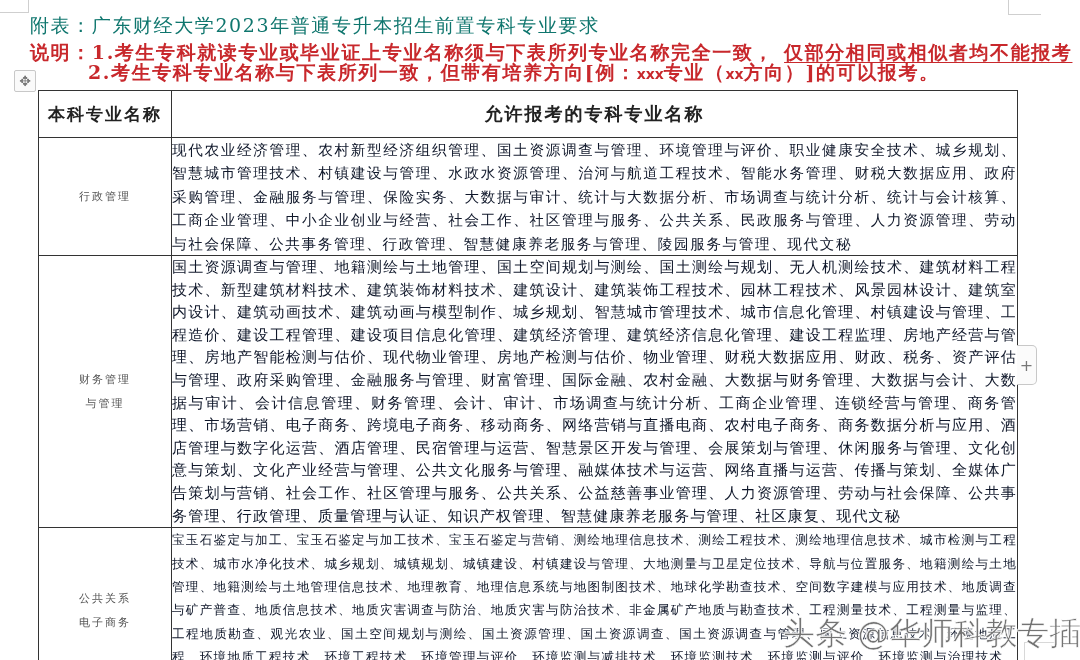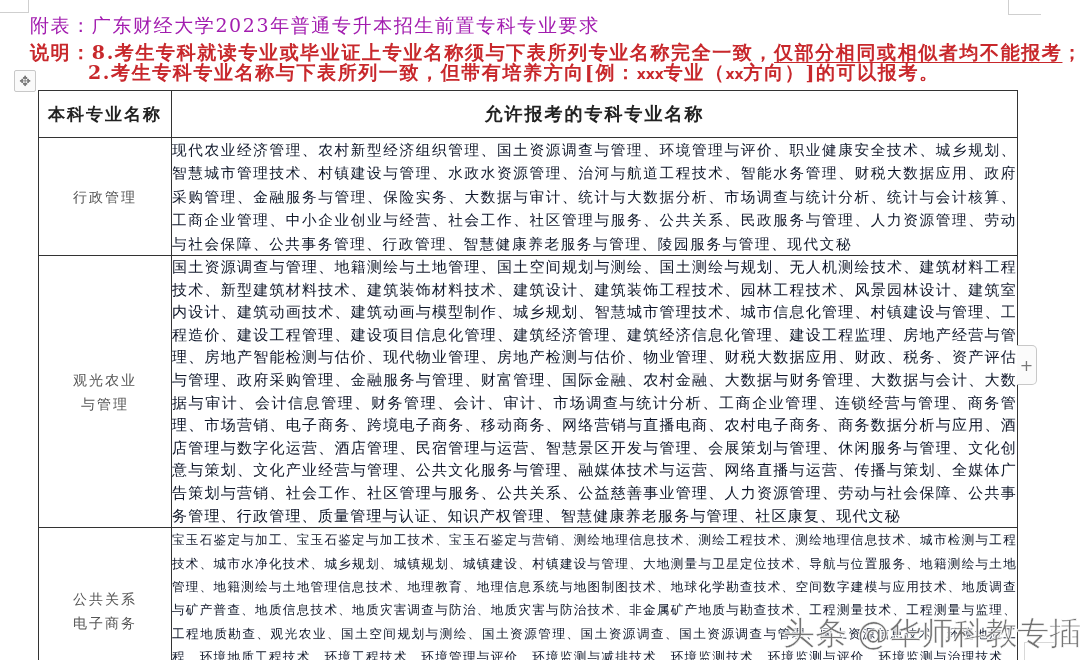--- a/index.html
+++ b/index.html
@@ -11,46 +11,46 @@
   }
   .corner-mark-tl {
     position:absolute; left:-2px; top:-2px; width:30px; height:14px;
     border-right:1px solid #cfcfcf; border-bottom:1px solid #cfcfcf;
   }
   .corner-mark-tr {
     position:absolute; left:1008px; top:-2px; width:32px; height:16px;
     border-left:1px solid #cfcfcf; border-bottom:1px solid #cfcfcf;
   }
   .title {
-    position:absolute; left:30px; top:13px; font-size:19px; color:#a21caf;
+    position:absolute; left:30px; top:13px; font-size:19px; color:#0f766e;
     letter-spacing:1.6px; white-space:nowrap;
   }
   .note {
     position:absolute; left:30px; font-size:19px; color:#c8282c;
     letter-spacing:1.6px; white-space:nowrap; font-weight:bold;
   }
   .note.n1 { top:40px; }
   .note.n2 { top:60px; left:88px; }
-  .note u { text-underline-offset:3px; }
+  .note u { text-underline-offset:3px;margin-left:10px; }
   .note .xx { font-family:"DejaVu Sans",sans-serif; font-size:14px; font-weight:bold; letter-spacing:0; }
   .move-handle {
     position:absolute; left:14px; top:70px; width:20px; height:20px;
     border:1px solid #c8c8c8; background:#fafafa; border-radius:2px;
     display:flex; align-items:center; justify-content:center;
     font-size:14px; color:#777; font-family:"DejaVu Sans",sans-serif;
   }
   table.req {
     position:absolute; left:38px; top:90px; width:980px;
     border-collapse:collapse; table-layout:fixed;
   }
   table.req td, table.req th { border:1.5px solid #333; padding:0; }
   th.h-left { width:132px; height:46px; font-size:17px; font-weight:bold; color:#222; letter-spacing:2px; }
   th.h-right { font-size:18px; font-weight:bold; color:#222; letter-spacing:2px; }
   td.cat {
-    text-align:center; vertical-align:middle; font-size:14px; color:#555;
+    text-align:center; vertical-align:middle; font-size:11px; color:#555;
     letter-spacing:2px; line-height:24px;
     font-family:"DejaVu Sans","Liberation Sans",sans-serif;
   }
   td.list {
     padding:3px 8px 2px 9px; vertical-align:top; color:#0f172a;
     text-align:justify; text-align-last:left;
     font-family:"DejaVu Sans","Liberation Sans",sans-serif;
   }
   .r1 td.list { font-size:14.6px; line-height:23.4px; letter-spacing:1.6px; }
   .r2 td.list { font-size:15px; line-height:22.6px; letter-spacing:1.2px; }
@@ -77,21 +77,21 @@
 </style>
 </head>
 <body>
 
 <div class="corner-mark-tl"></div>
 <div class="corner-mark-tr"></div>
 
 <div class="title">附表：广东财经大学2023年普通专升本招生前置专科专业要求</div>
 
 <div class="note n1">
-  <span>说明：</span><span>8.考生专科就读专业或毕业证上专业名称须与下表所列专业名称完全一致，</span><u>仅部分相同或相似者均不能报考</u><span>；</span>
+  <span>说明：</span><span>1.考生专科就读专业或毕业证上专业名称须与下表所列专业名称完全一致，</span><u>仅部分相同或相似者均不能报考</u><span>；</span>
 </div>
 <div class="note n2">
   <span>2.考生专科专业名称与下表所列一致，但带有培养方向[例：</span><span class="xx">xxx</span><span>专业（</span><span class="xx">xx</span><span>方向）]的可以报考。</span>
 </div>
 
 <div class="move-handle">✥</div>
 
 <table class="req">
   <tbody>
       <tr>
@@ -99,21 +99,21 @@
     <th class="h-right">允许报考的专科专业名称</th>
   </tr>
   <tr class="r1">
     <td class="cat">
       <div>行政管理</div>
     </td>
     <td class="list">现代农业经济管理、农村新型经济组织管理、国土资源调查与管理、环境管理与评价、职业健康安全技术、城乡规划、智慧城市管理技术、村镇建设与管理、水政水资源管理、治河与航道工程技术、智能水务管理、财税大数据应用、政府采购管理、金融服务与管理、保险实务、大数据与审计、统计与大数据分析、市场调查与统计分析、统计与会计核算、工商企业管理、中小企业创业与经营、社会工作、社区管理与服务、公共关系、民政服务与管理、人力资源管理、劳动与社会保障、公共事务管理、行政管理、智慧健康养老服务与管理、陵园服务与管理、现代文秘</td>
   </tr>
   <tr class="r2">
     <td class="cat">
-      <div>观光农业</div>
+      <div>财务管理</div>
       <div>与管理</div>
     </td>
     <td class="list">国土资源调查与管理、地籍测绘与土地管理、国土空间规划与测绘、国土测绘与规划、无人机测绘技术、建筑材料工程技术、新型建筑材料技术、建筑装饰材料技术、建筑设计、建筑装饰工程技术、园林工程技术、风景园林设计、建筑室内设计、建筑动画技术、建筑动画与模型制作、城乡规划、智慧城市管理技术、城市信息化管理、村镇建设与管理、工程造价、建设工程管理、建设项目信息化管理、建筑经济管理、建筑经济信息化管理、建设工程监理、房地产经营与管理、房地产智能检测与估价、现代物业管理、房地产检测与估价、物业管理、财税大数据应用、财政、税务、资产评估与管理、政府采购管理、金融服务与管理、财富管理、国际金融、农村金融、大数据与财务管理、大数据与会计、大数据与审计、会计信息管理、财务管理、会计、审计、市场调查与统计分析、工商企业管理、连锁经营与管理、商务管理、市场营销、电子商务、跨境电子商务、移动商务、网络营销与直播电商、农村电子商务、商务数据分析与应用、酒店管理与数字化运营、酒店管理、民宿管理与运营、智慧景区开发与管理、会展策划与管理、休闲服务与管理、文化创意与策划、文化产业经营与管理、公共文化服务与管理、融媒体技术与运营、网络直播与运营、传播与策划、全媒体广告策划与营销、社会工作、社区管理与服务、公共关系、公益慈善事业管理、人力资源管理、劳动与社会保障、公共事务管理、行政管理、质量管理与认证、知识产权管理、智慧健康养老服务与管理、社区康复、现代文秘</td>
   </tr>
   <tr class="r3">
     <td class="cat">
       <div>公共关系</div>
       <div>电子商务</div>
     </td>
     <td class="list">宝玉石鉴定与加工、宝玉石鉴定与加工技术、宝玉石鉴定与营销、测绘地理信息技术、测绘工程技术、测绘地理信息技术、城市检测与工程技术、城市水净化技术、城乡规划、城镇规划、城镇建设、村镇建设与管理、大地测量与卫星定位技术、导航与位置服务、地籍测绘与土地管理、地籍测绘与土地管理信息技术、地理教育、地理信息系统与地图制图技术、地球化学勘查技术、空间数字建模与应用技术、地质调查与矿产普查、地质信息技术、地质灾害调查与防治、地质灾害与防治技术、非金属矿产地质与勘查技术、工程测量技术、工程测量与监理、工程地质勘查、观光农业、国土空间规划与测绘、国土资源管理、国土资源调查、国土资源调查与管理、国土资源信息技术、环境地质工程、环境地质工程技术、环境工程技术、环境管理与评价、环境监测与减排技术、环境监测技术、环境监测与评价、环境监测与治理技术、金属矿产地质与勘查技术、矿产地质勘查、</td>

